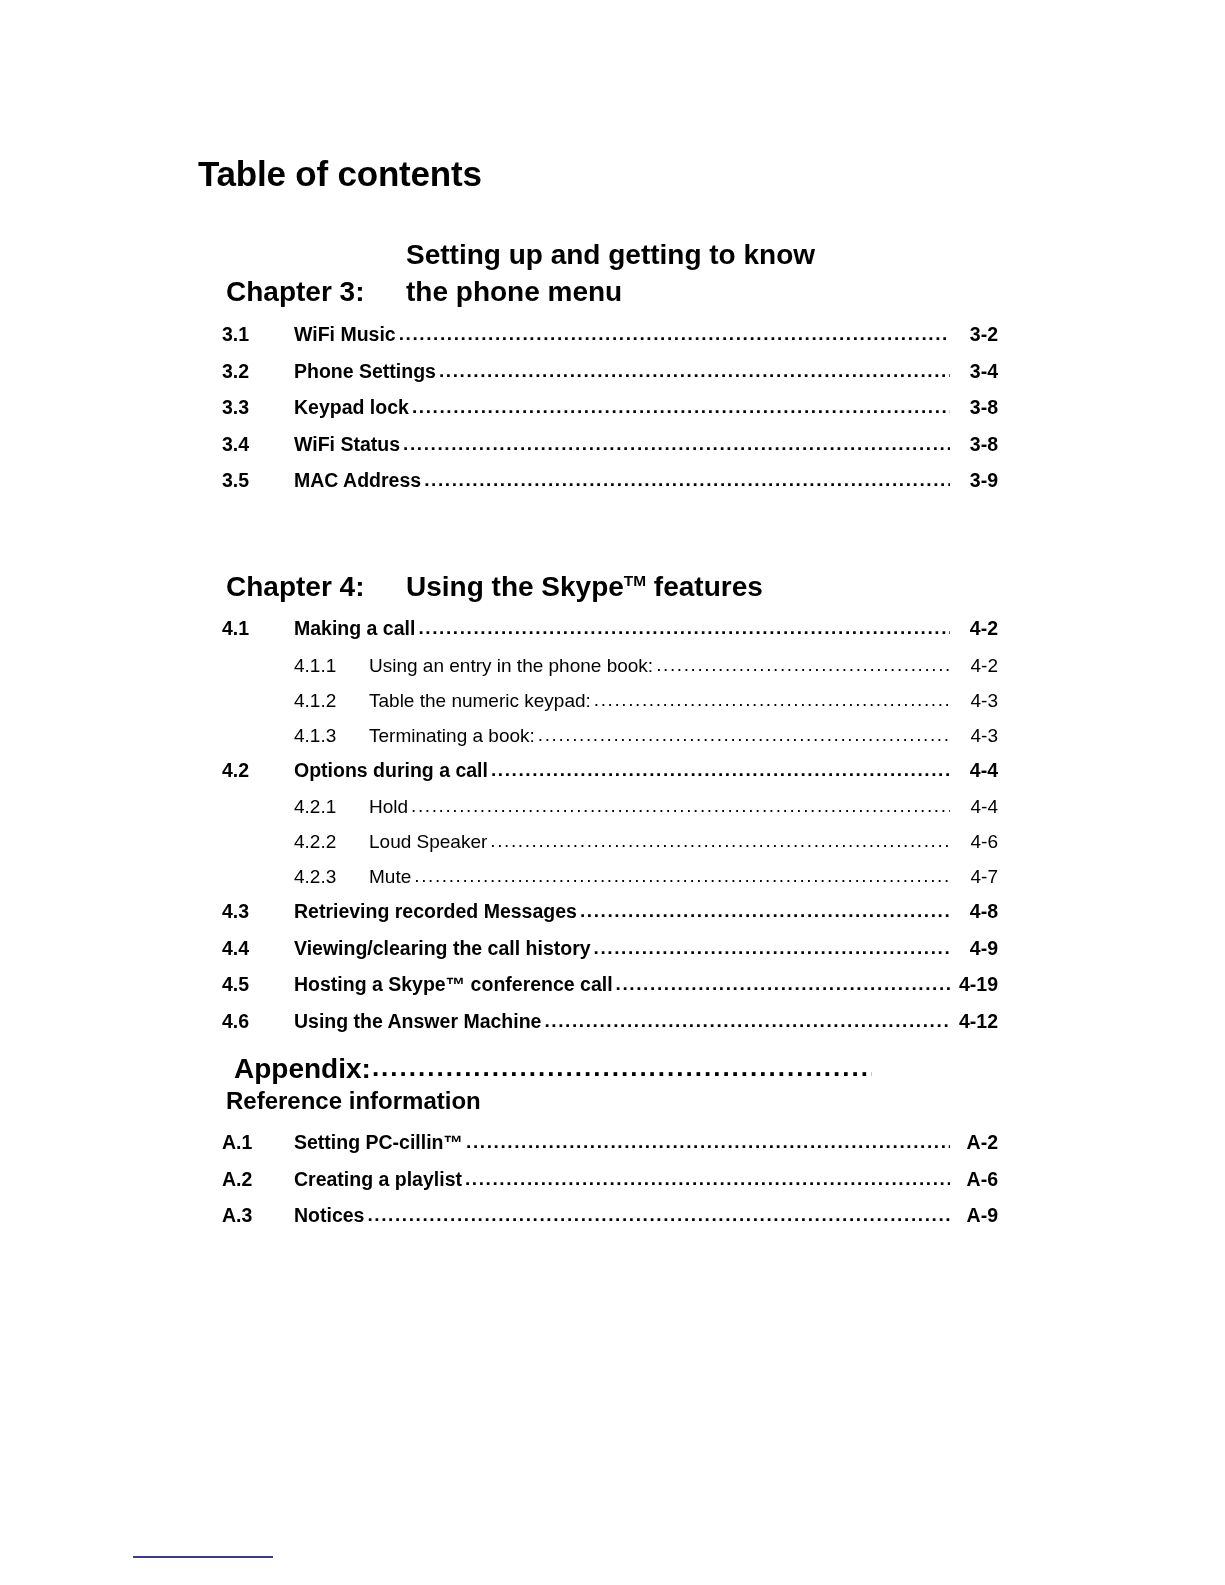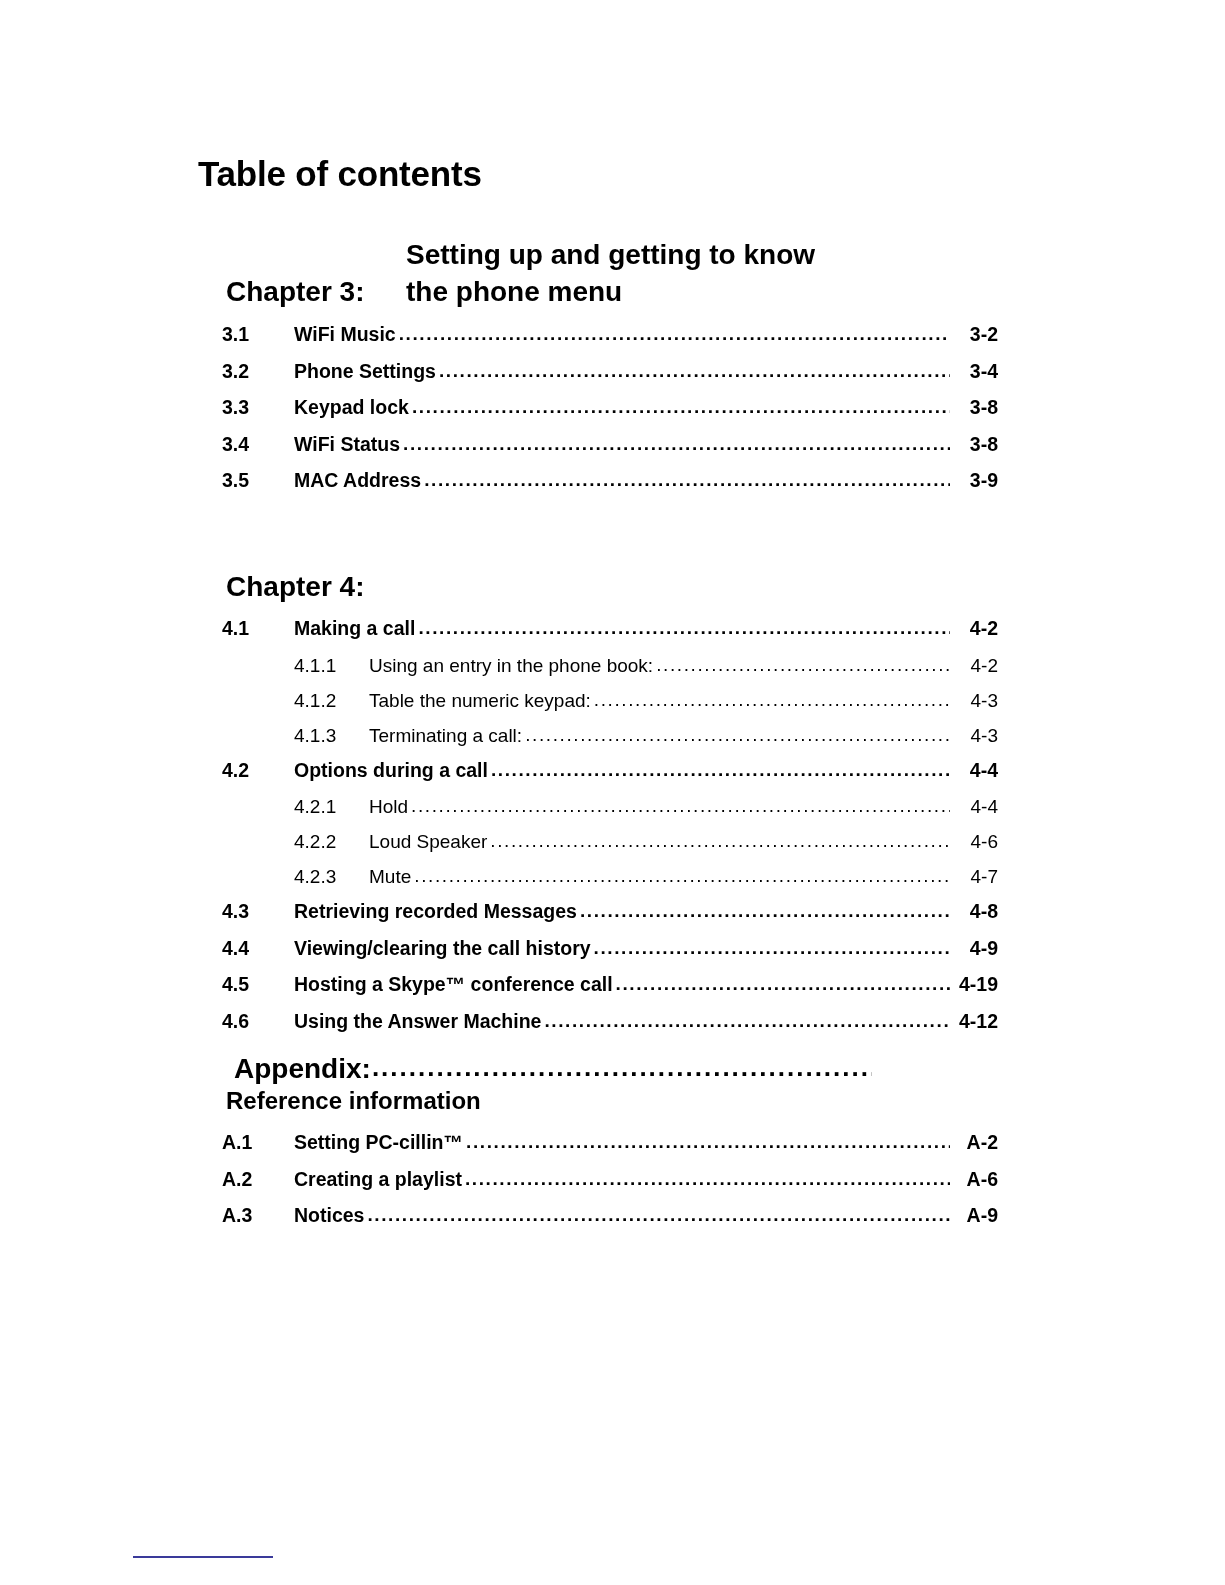--- a/index.html
+++ b/index.html
@@ -194,20 +194,21 @@
       <span class="num">3.5</span>
       <span class="label">MAC Address</span>
       <span class="dots">........................................................................................................................</span>
       <span class="page-num">3-9</span>
     </div>
 
     <div class="gap-block"></div>
 
     <div class="chapter-head">
       <span class="ch-label">Chapter 4:</span>
+      <span class="ch-title"><span>Using the Skype</span><sup>TM</sup><span> features</span></span>
     </div>
 
     <div class="entry">
       <span class="num">4.1</span>
       <span class="label">Making a call</span>
       <span class="dots">........................................................................................................................</span>
       <span class="page-num">4-2</span>
     </div>
 
     <div class="entry sub">
@@ -220,21 +221,21 @@
     <div class="entry sub">
       <span class="num"></span>
       <span class="subnum">4.1.2</span>
       <span class="label">Table the numeric keypad:</span>
       <span class="dots">........................................................................................................................</span>
       <span class="page-num">4-3</span>
     </div>
     <div class="entry sub">
       <span class="num"></span>
       <span class="subnum">4.1.3</span>
-      <span class="label">Terminating a call:</span>
+      <span class="label">Terminating a book:</span>
       <span class="dots">........................................................................................................................</span>
       <span class="page-num">4-3</span>
     </div>
 
     <div class="entry">
       <span class="num">4.2</span>
       <span class="label">Options during a call</span>
       <span class="dots">........................................................................................................................</span>
       <span class="page-num">4-4</span>
     </div>

